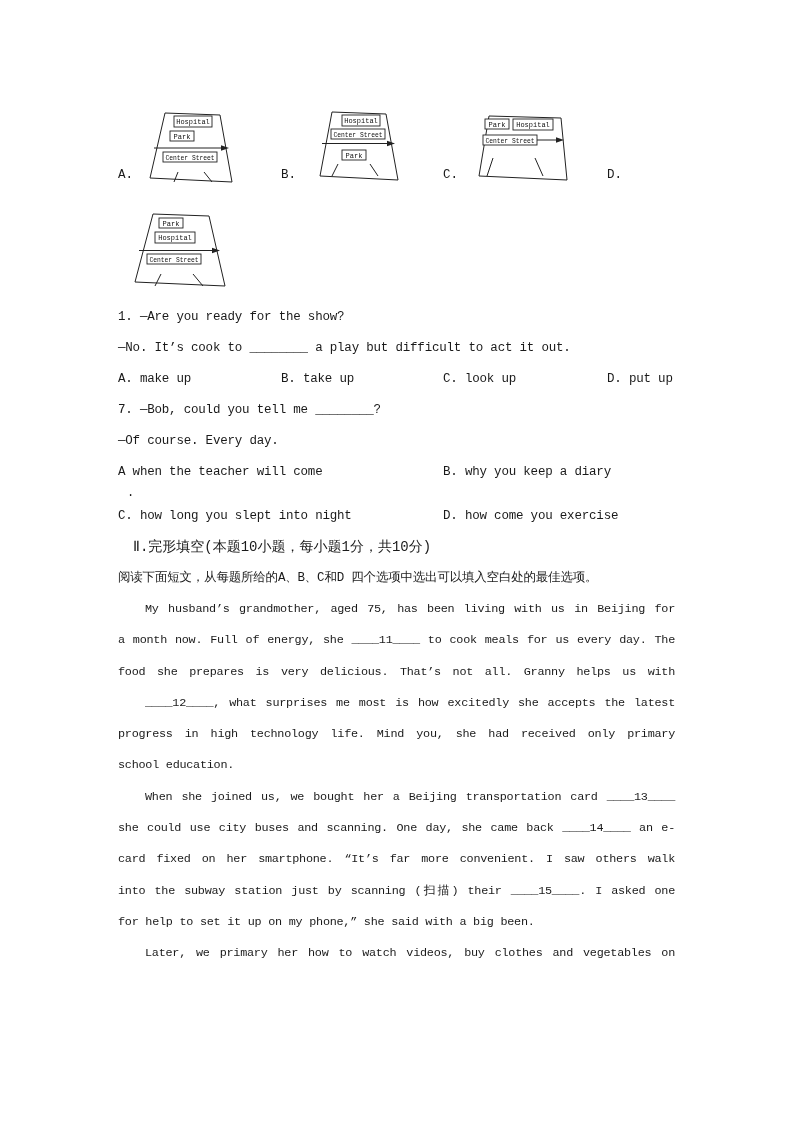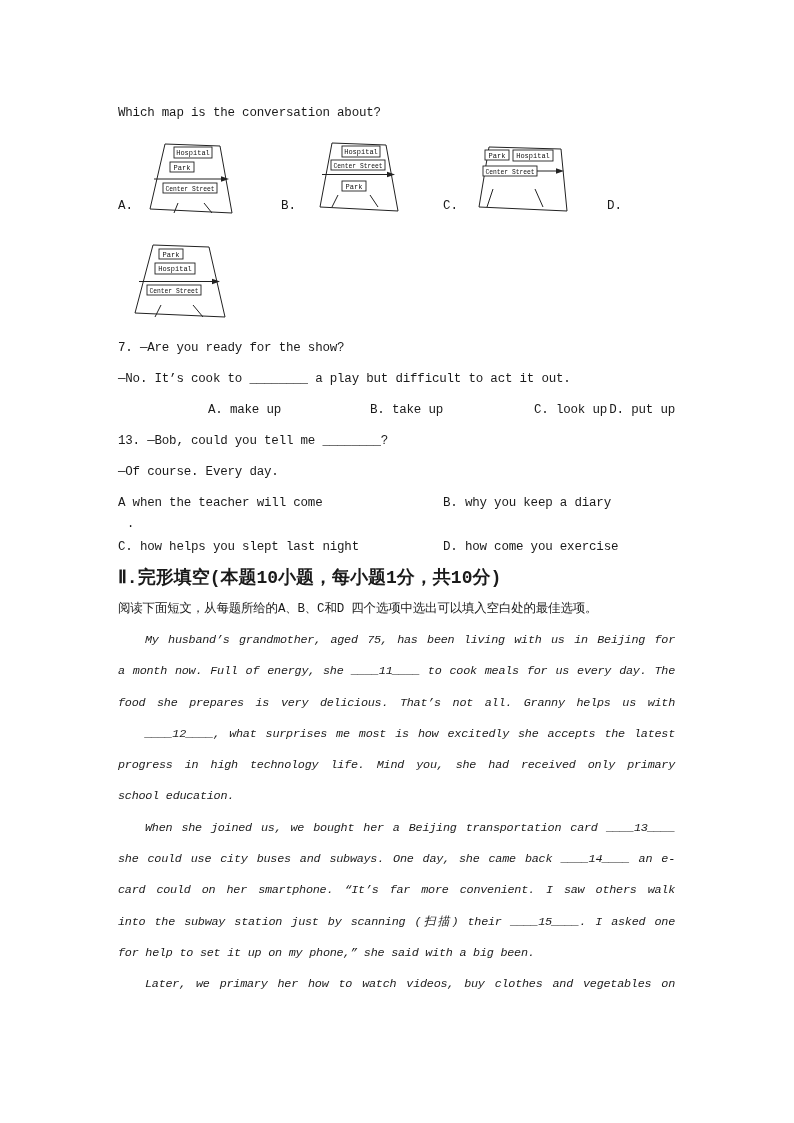--- a/index.html
+++ b/index.html
@@ -31,46 +31,44 @@
   .opt-label { position: absolute; top: 66px; font-size: 12.5px; }
   .la { left: 0; } .lb { left: 163px; } .lc { left: 325px; } .ld { left: 489px; }
 
   .map .ln  { fill: none; stroke: #222; stroke-width: 1; }
   .map .fil { fill: #222; stroke: none; }
   .map .bx  { fill: #ffffff; stroke: #222; stroke-width: 0.9; }
   .map .mt  { font-size: 7px; text-anchor: middle; fill: #111; font-family: inherit; }
   .map .mts { font-size: 6.3px; }
 
   
-  .opts4 { display: grid; grid-template-columns: 163px 162px 164px 1fr; text-align: right; }
+  .opts4 { display: grid; grid-template-columns: 163px 162px 164px 1fr; }
   .opts2 { display: grid; grid-template-columns: 325px 1fr; }
   .opts4 span, .opts2 span { white-space: pre; }
 
   .stray { height: 13px; line-height: 10px; font-size: 12px; padding-left: 9px; }
 
-  .heading { font-weight: bold; font-size: 18px; letter-spacing: 0; }
+  .heading { font-weight: normal; font-size: 14px; letter-spacing: 0; margin-left: 15px; }
 
   
   .cloze-line {
     line-height: 31.3px;
     font-size: 11.8px;
     letter-spacing: -0.25px;
     text-align: justify;
     text-align-last: justify;
-    font-style: italic;
   }
   .cloze-line.first { padding-left: 27px; }
   .cloze-line.plain { text-align-last: left; }
 </style>
 </head>
 <body>
 
 <div class="doc">
 
-  <div class="tline">Which map is the conversation about?</div>
 
   <div class="maps-block">
 
     <svg class="map map-a" width="86" height="78" viewBox="0 0 86 78">
       <path class="ln" d="M17 3 L72 5 L84 72 L2 68 Z"></path>
       <path class="ln" d="M30 62 L26 72 M56 62 L64 72"></path>
       <line class="ln" x1="6" y1="38" x2="74" y2="38"></line>
       <polygon class="fil" points="81,38 73,35.2 73,40.8"></polygon>
       <rect class="bx" x="26" y="6" width="38" height="11"></rect>
       <text class="mt" x="45" y="14">Hospital</text>
@@ -118,56 +116,56 @@
       <rect class="bx" x="14" y="42" width="54" height="10"></rect>
       <text class="mt mts" x="41" y="49.5">Center Street</text>
     </svg>
 
     <span class="opt-label la">A.</span>
     <span class="opt-label lb">B.</span>
     <span class="opt-label lc">C.</span>
     <span class="opt-label ld">D.</span>
   </div>
 
-  <div class="tline">7. —Are you ready for the show?</div>
+  <div class="tline">1. —Are you ready for the show?</div>
   <div class="tline">—No. It’s cook to ________ a play but difficult to act it out.</div>
 
   <div class="tline opts4">
     <span>A. make up</span>
     <span>B. take up</span>
     <span>C. look up</span>
     <span>D. put up</span>
   </div>
 
-  <div class="tline">13. —Bob, could you tell me ________?</div>
+  <div class="tline">7. —Bob, could you tell me ________?</div>
   <div class="tline">—Of course. Every day.</div>
 
   <div class="tline opts2">
     <span>A when the teacher will come</span>
     <span>B. why you keep a diary</span>
   </div>
 
   <div class="stray">.</div>
 
   <div class="tline opts2">
-    <span>C. how helps you slept last night</span>
+    <span>C. how long you slept into night</span>
     <span>D. how come you exercise</span>
   </div>
 
   <div class="tline heading">Ⅱ.完形填空(本题10小题，每小题1分，共10分)</div>
   <div class="tline">阅读下面短文，从每题所给的A、B、C和D 四个选项中选出可以填入空白处的最佳选项。</div>
 
   <div class="cloze">
       <div class="cloze-line first">My husband’s grandmother, aged 75, has been living with us in Beijing for</div>
       <div class="cloze-line">a month now. Full of energy, she ____11____ to cook meals for us every day. The</div>
       <div class="cloze-line">food she prepares is very delicious. That’s not all. Granny helps us with</div>
       <div class="cloze-line first">____12____, what surprises me most is how excitedly she accepts the latest</div>
       <div class="cloze-line">progress in high technology life. Mind you, she had received only primary</div>
       <div class="cloze-line plain">school education.</div>
       <div class="cloze-line first">When she joined us, we bought her a Beijing transportation card ____13____</div>
-      <div class="cloze-line">she could use city buses and subways. One day, she came back ____14____ an e-</div>
-      <div class="cloze-line">card could on her smartphone. “It’s far more convenient. I saw others walk</div>
+      <div class="cloze-line">she could use city buses and scanning. One day, she came back ____14____ an e-</div>
+      <div class="cloze-line">card fixed on her smartphone. “It’s far more convenient. I saw others walk</div>
       <div class="cloze-line">into the subway station just by scanning (扫描) their ____15____. I asked one</div>
       <div class="cloze-line plain">for help to set it up on my phone,” she said with a big been.</div>
       <div class="cloze-line first">Later, we primary her how to watch videos, buy clothes and vegetables on</div>
     </div>
 
 </div>
 
 </body></html>

